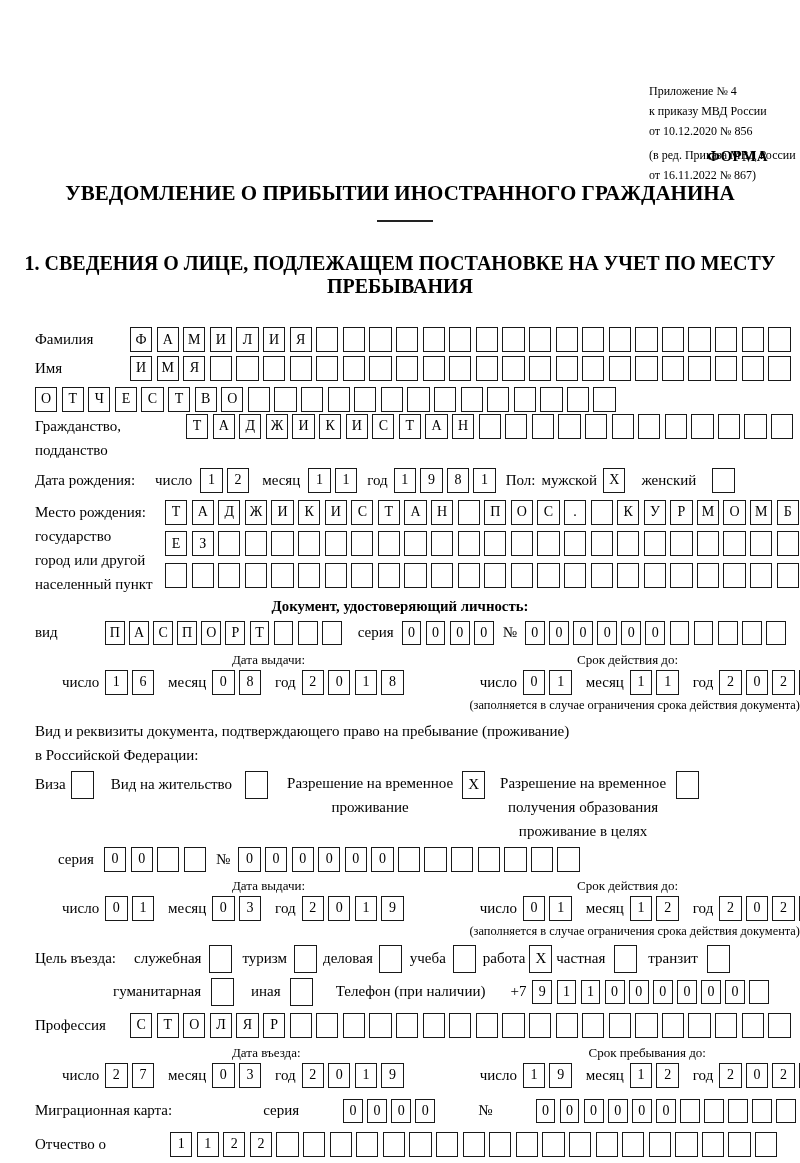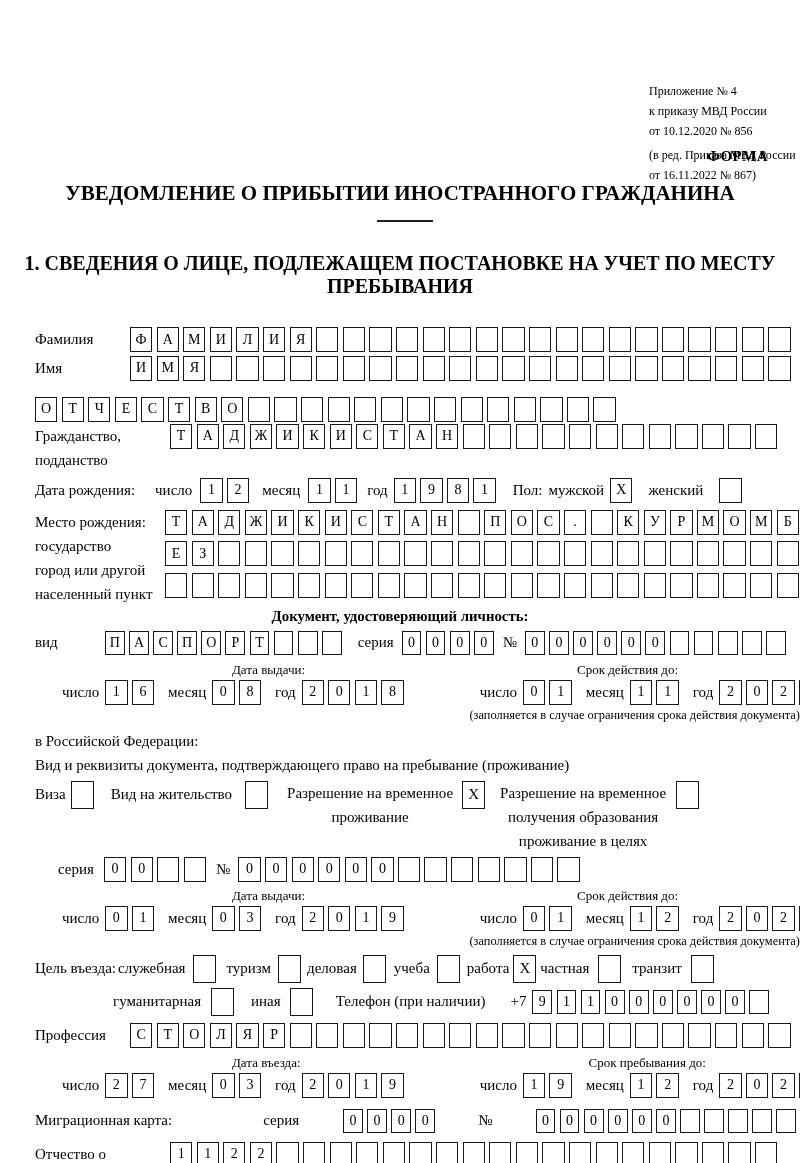--- a/index.html
+++ b/index.html
@@ -83,21 +83,21 @@
         <span class="cell"></span>
         <span class="cell"></span>
         <span class="cell"></span>
         <span class="cell"></span>
         <span class="cell"></span>
         <span class="cell"></span>
         <span class="cell"></span>
       </span>
   </div>
 
-  <div class="row" style="margin-bottom:16px;">
+  <div class="row" style="margin-bottom:6px;">
     <span class="lblcol" style="width:95px;">Имя</span>
     <span class="cells">
         <span class="cell">И</span>
         <span class="cell">М</span>
         <span class="cell">Я</span>
         <span class="cell"></span>
         <span class="cell"></span>
         <span class="cell"></span>
         <span class="cell"></span>
         <span class="cell"></span>
@@ -141,21 +141,21 @@
         <span class="cell"></span>
         <span class="cell"></span>
         <span class="cell"></span>
         <span class="cell"></span>
         <span class="cell"></span>
         <span class="cell"></span>
         <span class="cell"></span>
       </span>
   </div>
 
-  <div class="row toprow" style="margin-bottom:4px;">
+  <div class="row toprow" style="margin-bottom:4px;gap:16px;">
     <span class="lblcol lines" style="width:135px;">
       <div>Гражданство,</div>
       <div>подданство</div>
     </span>
     <span class="cells">
         <span class="cell">Т</span>
         <span class="cell">А</span>
         <span class="cell">Д</span>
         <span class="cell">Ж</span>
         <span class="cell">И</span>
@@ -192,21 +192,21 @@
         <span class="cell">1</span>
         <span class="cell">1</span>
       </span>
     <span style="margin-left:10px;">год</span>
     <span class="cells" style="margin-left:6px;">
         <span class="cell">1</span>
         <span class="cell">9</span>
         <span class="cell">8</span>
         <span class="cell">1</span>
       </span>
-    <span style="margin-left:17px;">Пол:</span>
+    <span style="margin-left:10px;">Пол:</span>
     <span style="margin-left:6px;">мужской</span>
     <span class="cell" style="margin-left:6px;">X</span>
     <span style="margin-left:16px;">женский</span>
     <span class="cell" style="margin-left:16px;"></span>
   </div>
 
   <div class="row toprow">
     <span class="lblcol lines" style="width:130px;">
       <div>Место рождения:</div>
       <div>государство</div>
@@ -375,22 +375,22 @@
           <span class="cell">2</span>
           <span class="cell">0</span>
           <span class="cell">2</span>
           <span class="cell">5</span>
         </span>
     </span>
   </div>
   <div class="note" style="margin-top:3px;">(заполняется в случае ограничения срока действия документа)</div>
 
   <div style="padding-left:35px; margin-top:6px; line-height:24px;">
+    <div>Вид и реквизиты документа, подтверждающего право на пребывание (проживание)</div>
     <div>в Российской Федерации:</div>
-    <div>Вид и реквизиты документа, подтверждающего право на пребывание (проживание)</div>
   </div>
 
   <div class="row toprow" style="margin-top:4px;">
     <span style="line-height:26px;">Виза</span>
     <span class="cb" style="margin-left:5px;"></span>
     <span style="margin-left:17px; line-height:26px;">Вид на жительство</span>
     <span class="cb" style="margin-left:13px;"></span>
     <span class="lines" style="margin-left:19px; text-align:center; line-height:23px;">
       <div>Разрешение на временное</div>
       <div>проживание</div>
@@ -472,21 +472,21 @@
           <span class="cell">0</span>
           <span class="cell">2</span>
           <span class="cell">5</span>
         </span>
     </span>
   </div>
   <div class="note" style="margin-top:3px;">(заполняется в случае ограничения срока действия документа)</div>
 
   <div class="row" style="margin-top:6px; padding-right:14px;">
     <span>Цель въезда:</span>
-    <span style="margin-left:2px;">служебная</span>
+    <span style="margin-left:18px;">служебная</span>
     <span class="cb" style="margin-left:8px;"></span>
     <span style="margin-left:10px;">туризм</span>
     <span class="cb" style="margin-left:7px;"></span>
     <span style="margin-left:6px;">деловая</span>
     <span class="cb" style="margin-left:6px;"></span>
     <span style="margin-left:8px;">учеба</span>
     <span class="cb" style="margin-left:7px;"></span>
     <span style="margin-left:7px;">работа</span>
     <span class="cb" style="margin-left:4px;">X</span>
     <span style="margin-left:4px;">частная</span>

